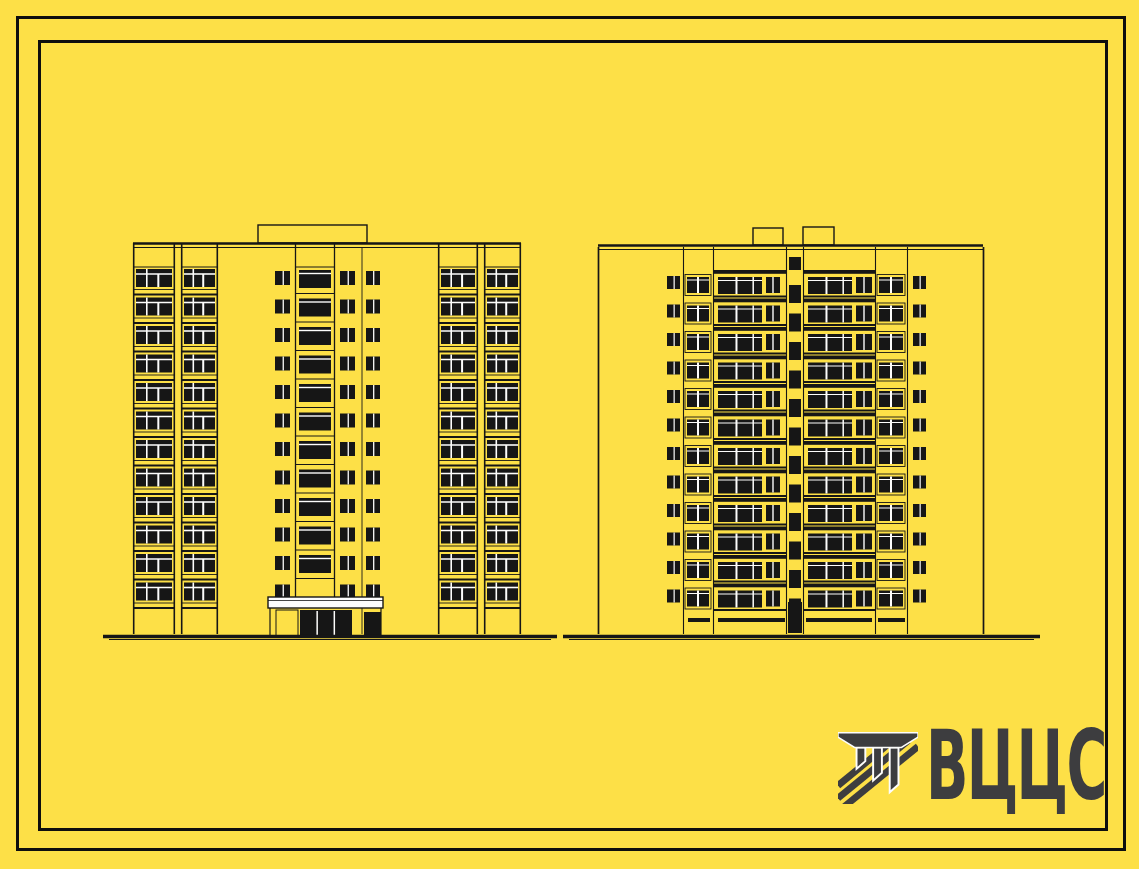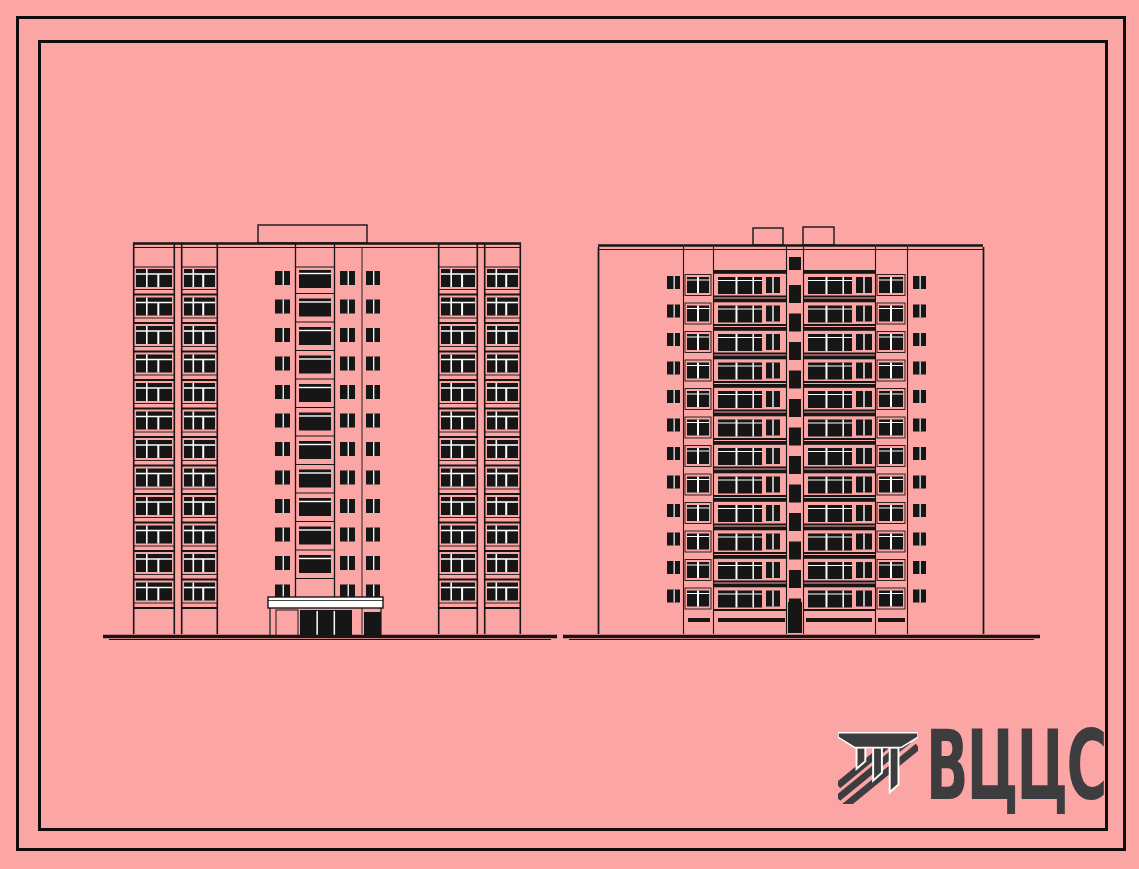--- a/index.html
+++ b/index.html
@@ -18,21 +18,21 @@
   .logo-icon{width:80px;height:76px;flex:0 0 auto;}
   .logo-text{
     font-weight:bold;font-size:96px;line-height:96px;letter-spacing:-3px;
     transform:scaleX(0.58);transform-origin:0 50%;white-space:nowrap;
     margin-left:8px;
   }
 </style>
 </head>
 <body>
 
-<div class="sheet" style="background: #fca5a5;">
+<div class="sheet" style="background: #fde047;">
 
   <div class="frame outer"></div>
   <div class="frame inner"></div>
 
   <svg id="drawing" class="drawing" width="1139" height="869">
       <g>
         <line x1="133" y1="243.5" x2="521" y2="243.5" stroke="#161616" stroke-width="2.6"></line>
         <line x1="133" y1="247.5" x2="521" y2="247.5" stroke="#161616" stroke-width="1"></line>
         <rect x="258" y="225" width="109" height="18" fill="none" stroke="#161616" stroke-width="1.4"></rect>
         <line x1="133.7" y1="243" x2="133.7" y2="634" stroke="#161616" stroke-width="1.6"></line>

